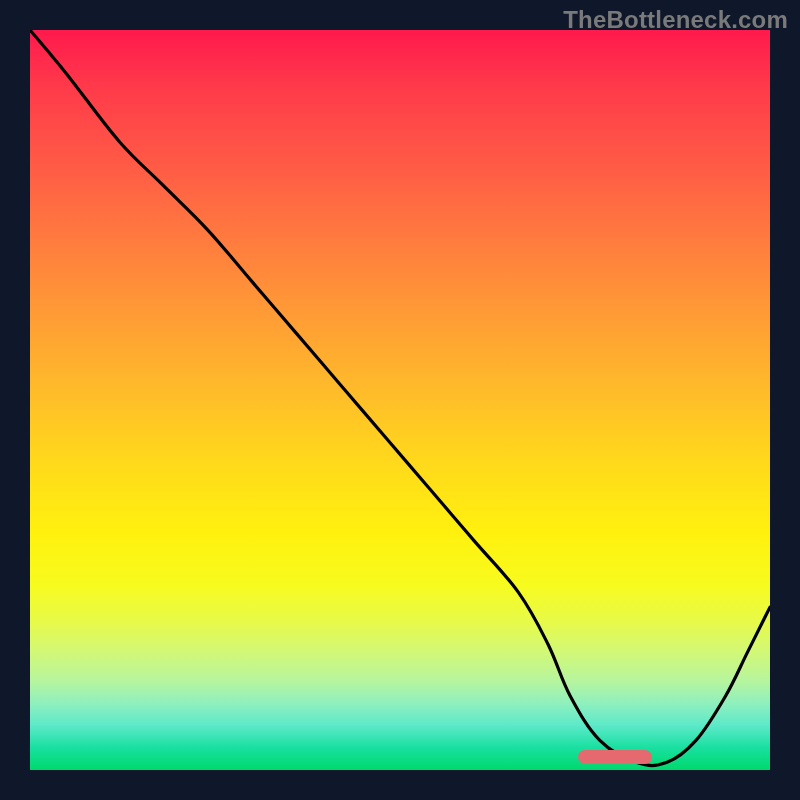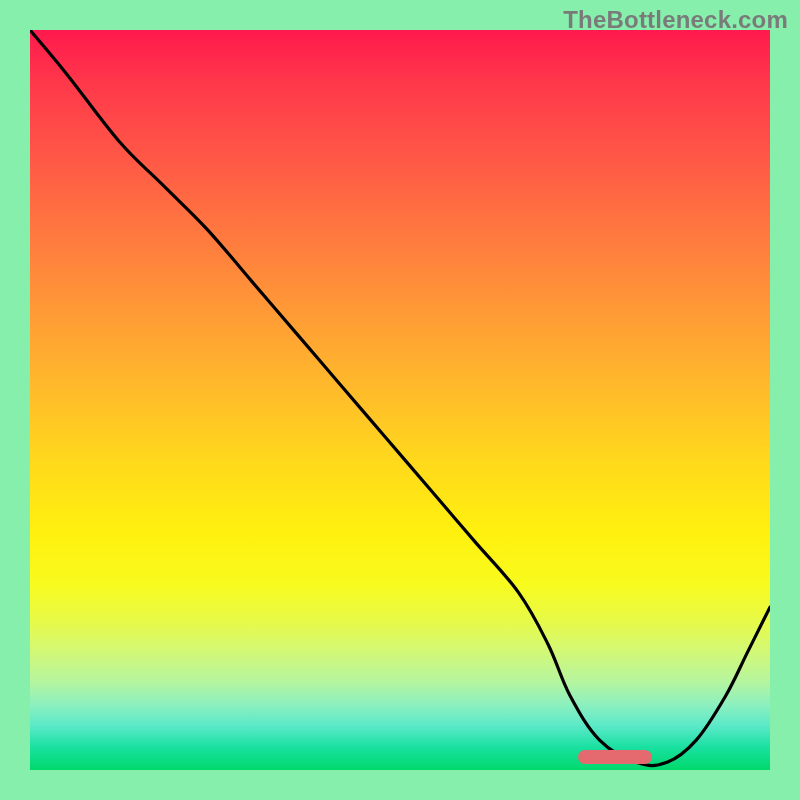--- a/index.html
+++ b/index.html
@@ -7,21 +7,21 @@
     padding: 0;
     width: 800px;
     height: 800px;
     background: #000;
     font-family: Arial, Helvetica, sans-serif;
   }
   .frame {
     position: relative;
     width: 800px;
     height: 800px;
-    background: #86efac;
+    background: #0f172a;
   }
   .plot {
     position: absolute;
     left: 30px;
     top: 30px;
     width: 740px;
     height: 740px;
     overflow: hidden;
   }
   .gradient {

